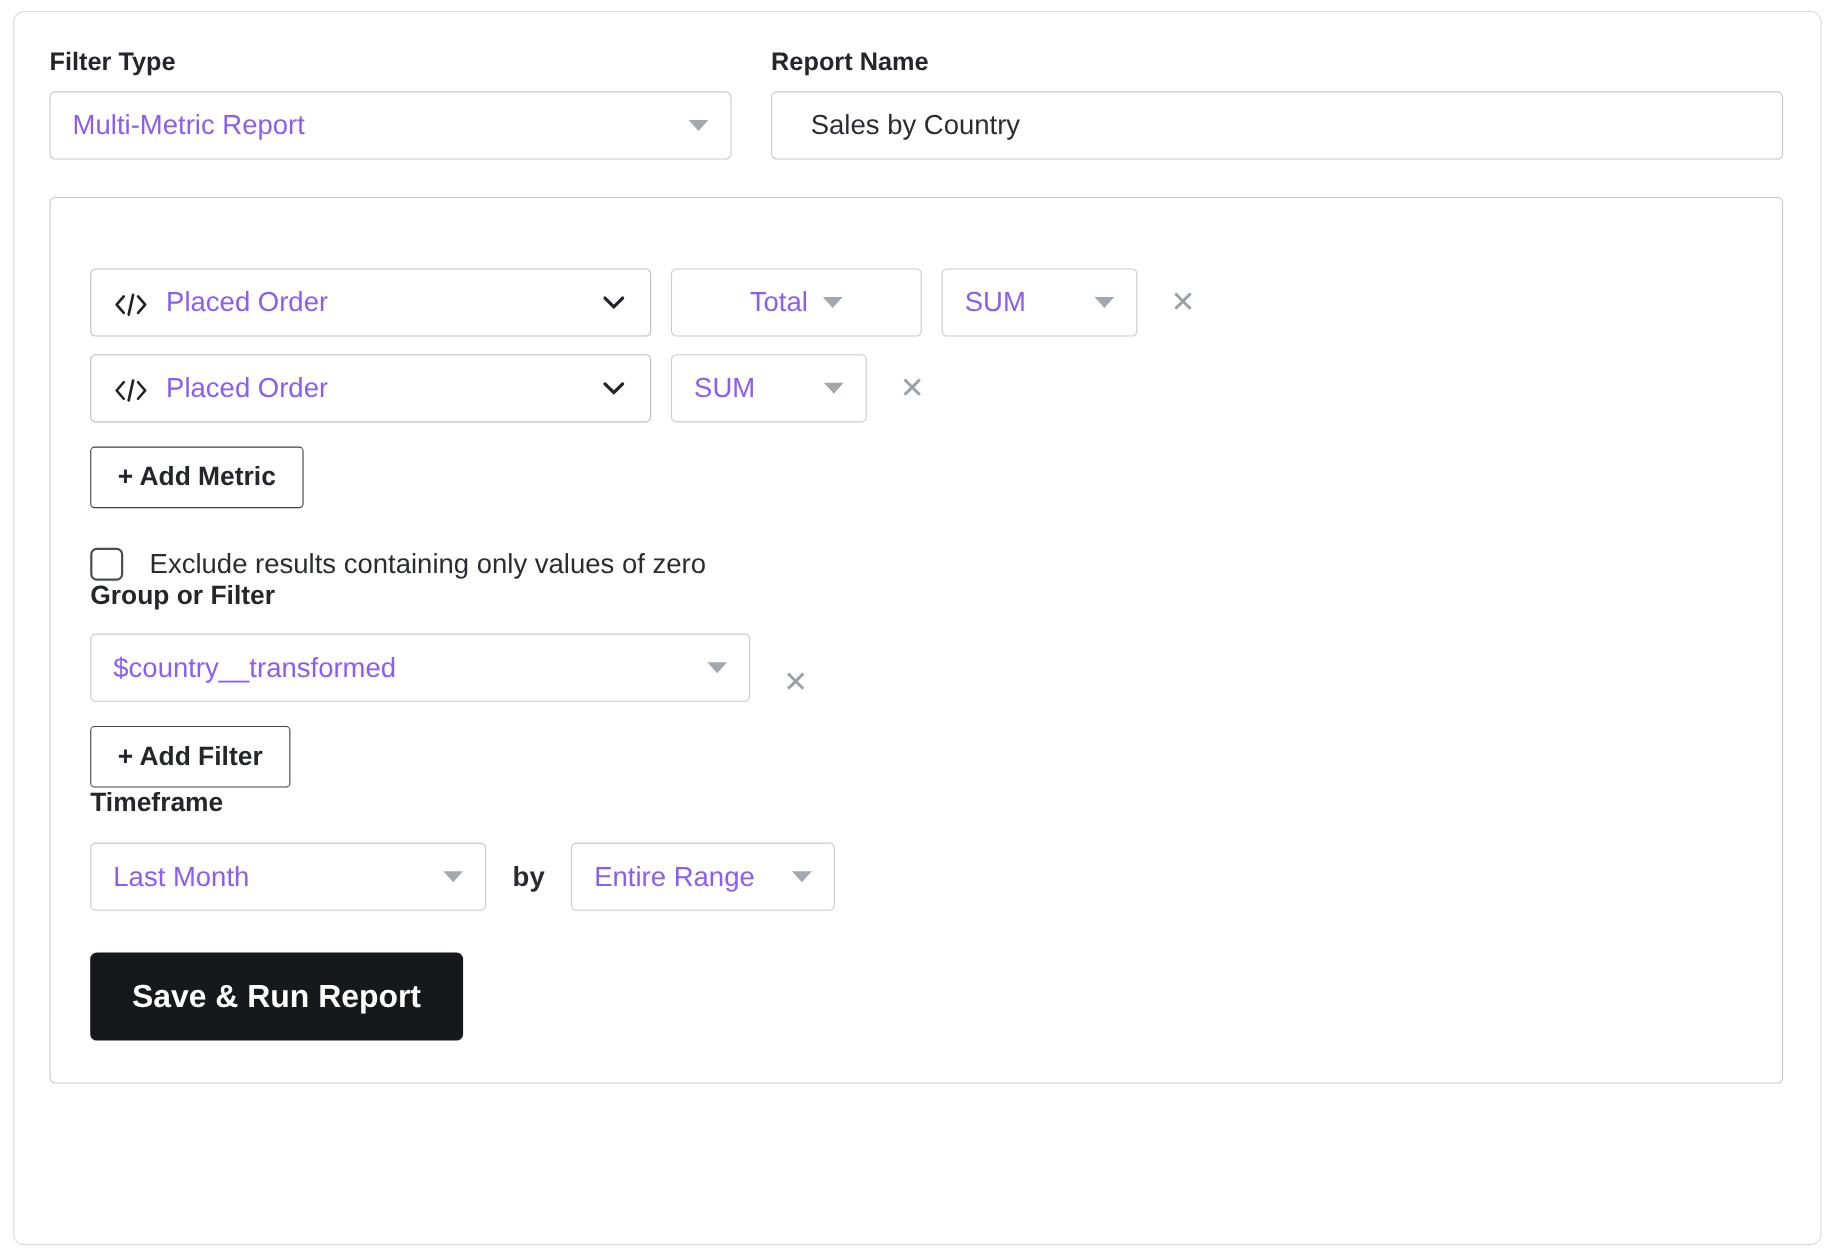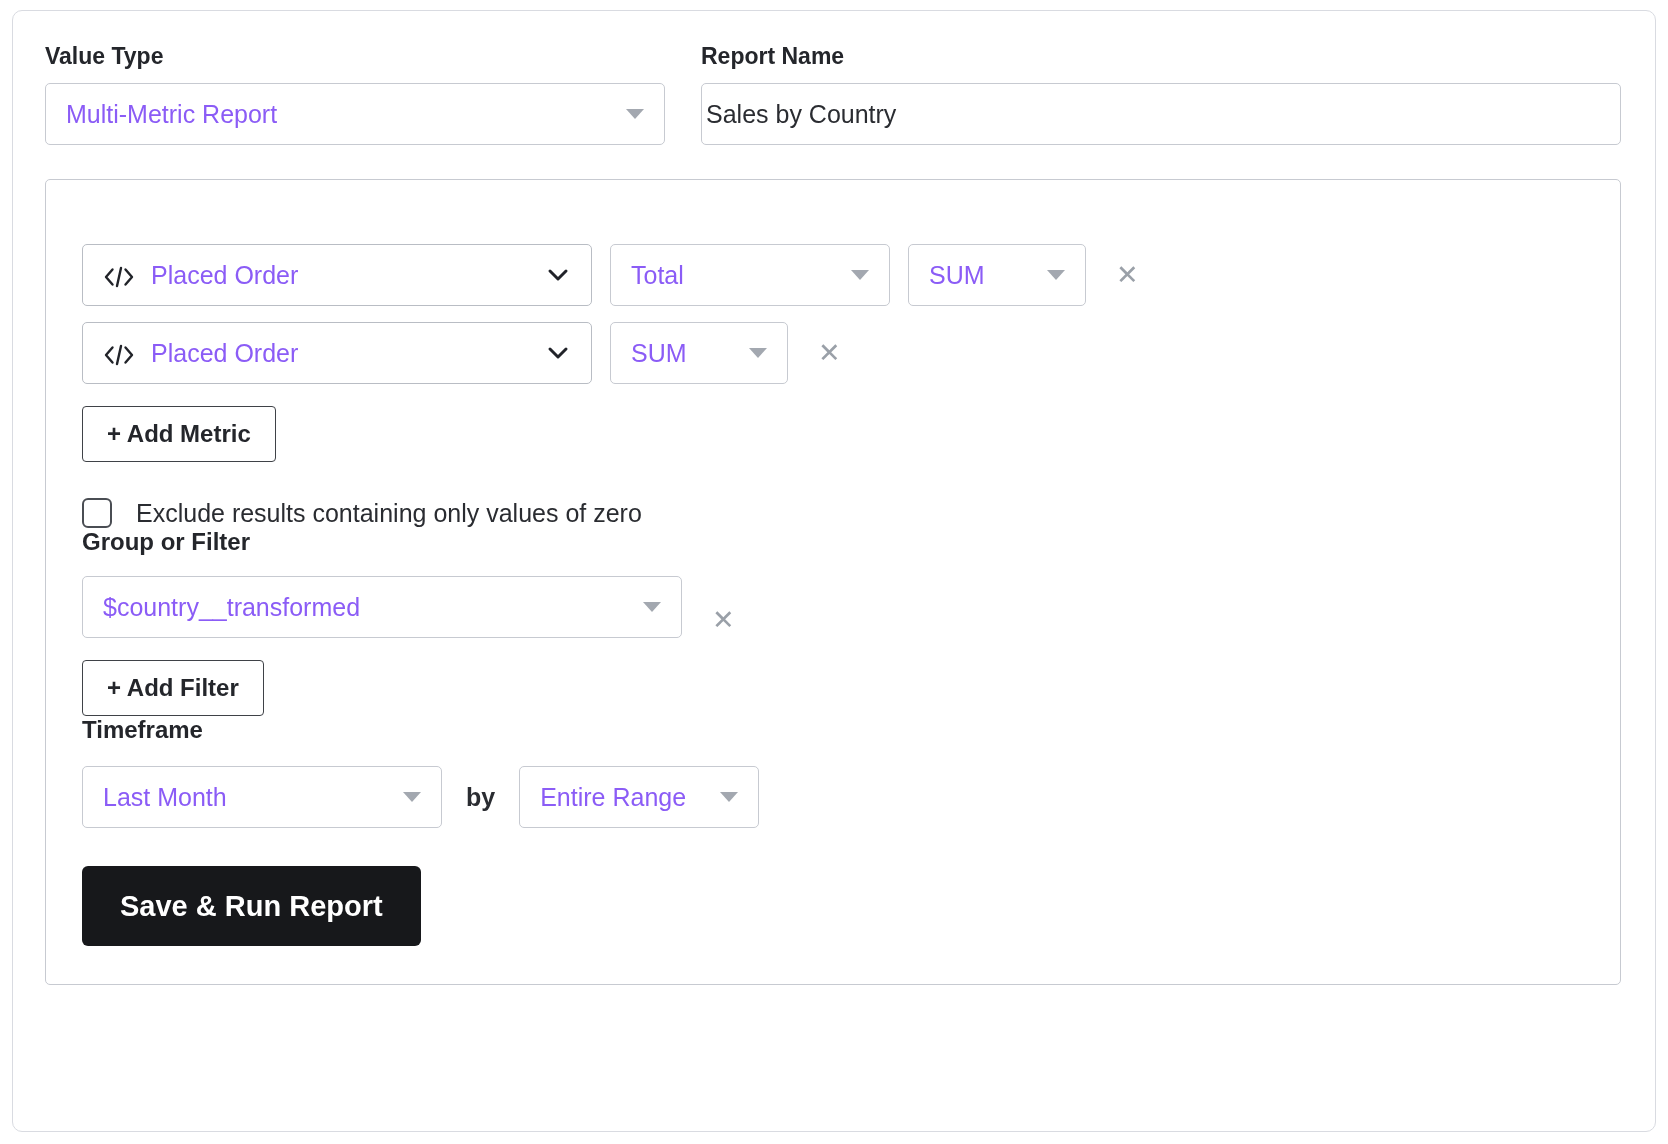--- a/index.html
+++ b/index.html
@@ -69,21 +69,21 @@
     border-top: 10px solid #a3a8b0;
     flex: 0 0 auto;
     margin-left: 14px;
   }
   .text-input {
     width: 100%;
     height: 62px;
     box-sizing: border-box;
     border: 1px solid #c7cad1;
     border-radius: 5px;
-    padding: 0 4px;
+    padding: 0 35px;
     font-size: 25px;
     font-family: "Liberation Sans", sans-serif;
     color: #2a2c31;
     background: #ffffff;
     outline: none;
   }
 
   .panel {
     margin-top: 34px;
     border: 1px solid #c7cad1;
@@ -122,23 +122,24 @@
     margin-right: 18px;
     border-color: #b9bdc4;
   }
   .metric-select .left-group {
     display: flex;
     align-items: flex-end;
     gap: 16px;
     overflow: hidden;
   }
   .property-select {
-    width: 280px;
+    width: 228px;
     flex: 0 0 auto;
     margin-right: 18px;
+    justify-content: center;
   }
   .aggregate-select {
     width: 178px;
     flex: 0 0 auto;
   }
   .remove-btn {
     background: none;
     border: none;
     color: #9aa0a8;
     font-size: 27px;
@@ -230,21 +231,21 @@
   .icon-svg { display: block; }
 </style>
 </head>
 <body>
 
 <div class="viewport">
   <div class="frame">
 
     <div class="top-row">
       <div class="col-report-type">
-        <div class="field-label">Value Type</div>
+        <div class="field-label">Filter Type</div>
         <div class="select">
           <span class="select-text">Multi-Metric Report</span>
           <span class="caret"></span>
         </div>
       </div>
       <div class="col-report-name">
         <div class="field-label">Report Name</div>
         <input class="text-input" type="text" value="Sales by Country" style="">
       </div>
     </div>

